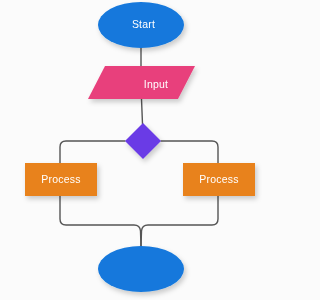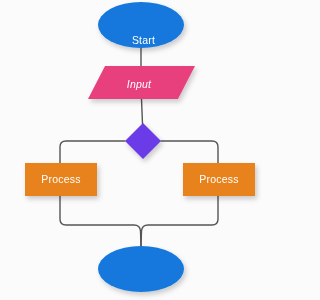--- a/index.html
+++ b/index.html
@@ -30,22 +30,22 @@
   .node-label {
     position: absolute;
     color: #ffffff;
     font-size: 10.5px;
     font-family: "Liberation Sans", sans-serif;
     letter-spacing: 0.2px;
     white-space: nowrap;
     pointer-events: none;
     text-align: center;
   }
-  .label-start  { left: 98px;  top: 34px;  width: 91px; }
-  .label-input  { left: 96px; top: 78px;  width: 86px; font-style: italic; }
+  .label-start  { left: 98px;  top: 18px;  width: 91px; }
+  .label-input  { left: 113px; top: 78px;  width: 86px; }
   .label-proc-l { left: 25px;  top: 173px; width: 72px; }
   .label-proc-r { left: 183px; top: 173px; width: 72px; }
   .label-end    { left: 98px;  top: 262px; width: 86px; }
 </style>
 </head>
 <body>
 
 <div id="flowchart-canvas">
 
   <svg id="flow-svg" viewBox="0 0 286 300">

